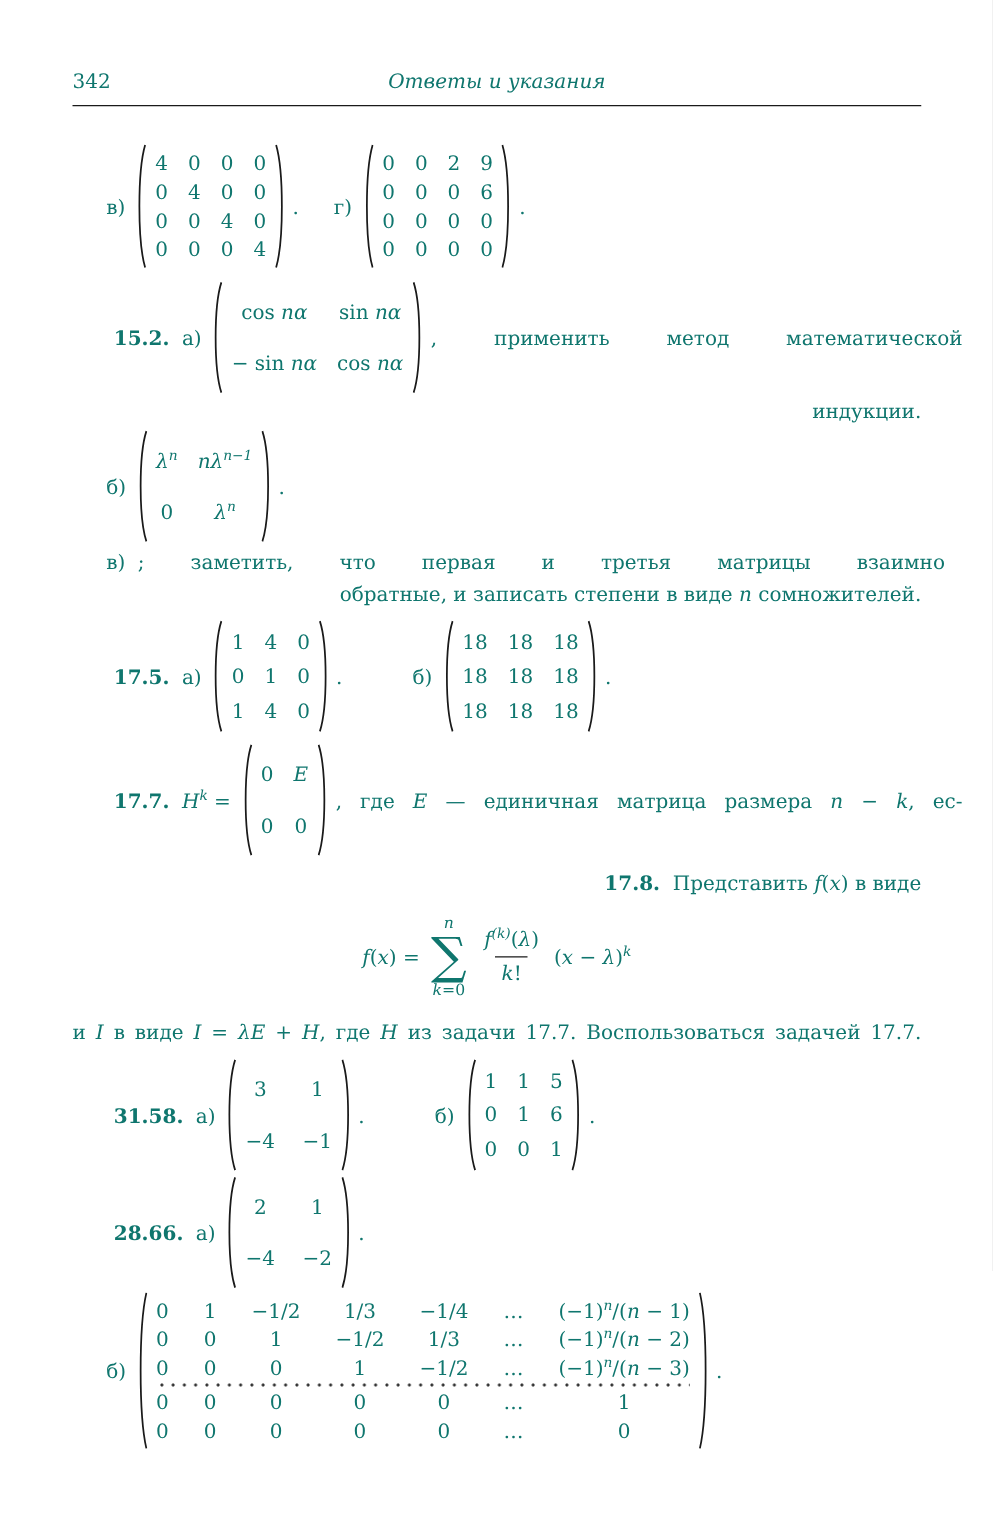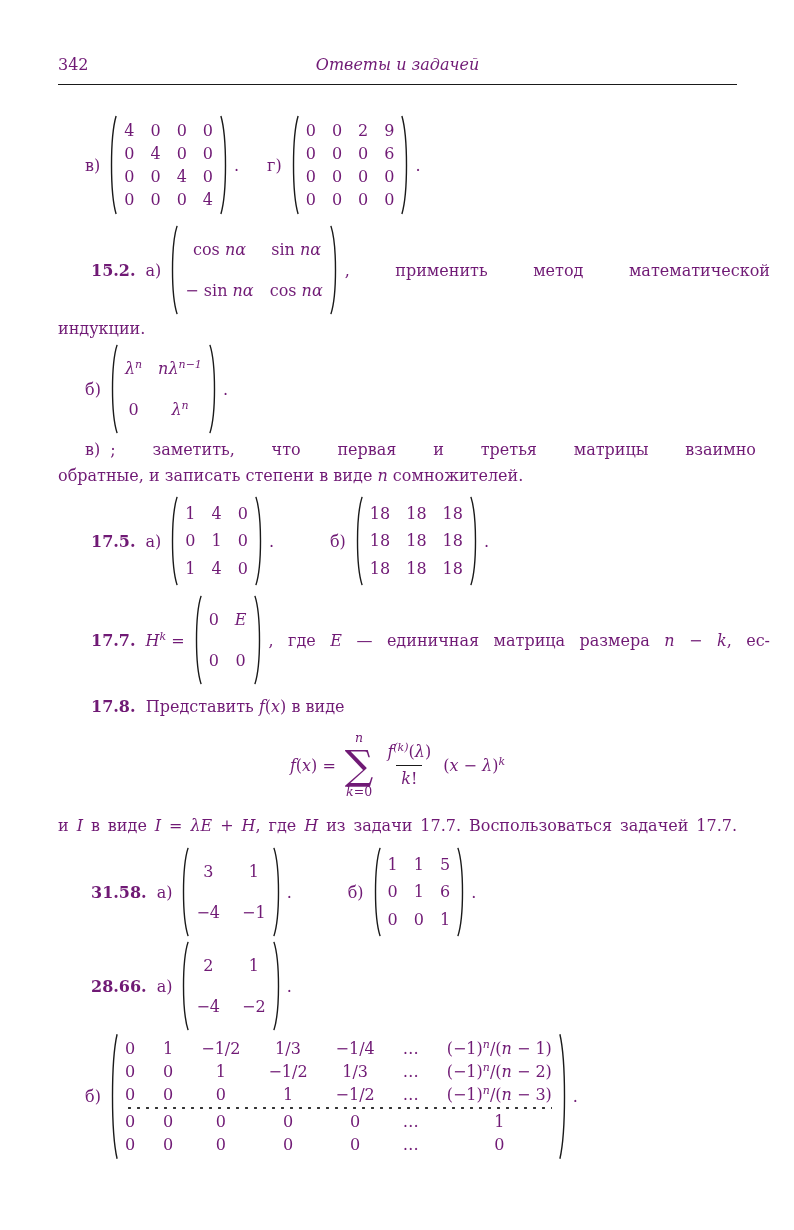--- a/index.html
+++ b/index.html
@@ -1,25 +1,25 @@
 <!DOCTYPE html>
 <html><head>
 <meta charset="utf-8">
 <style>
   html,body{margin:0;padding:0;background:#e8e8e8;}
-  .page{width:794px;height:1230px;box-sizing:border-box;background:#ffffff;color:#701a75;
+  .page{width:794px;height:1230px;box-sizing:border-box;background:#ffffff;color:#0f766e;
         font-family:"DejaVu Serif","DejaVu Sans",serif;font-size:16px;line-height:25px;
         padding:52px 57px 0 58px;overflow:hidden;margin:0 auto;position:relative;}
   
   .page-header{display:grid;grid-template-columns:1fr auto 1fr;align-items:baseline;}
   .pnum{justify-self:start;}
   .ptitle{font-style:italic;justify-self:center;}
   .rule{border-top:1.6px solid #1a1a1a;margin-top:7px;}
   
-  .para{margin:0;}
+  .para{margin:0;text-align:right;}
   .ind{text-indent:33px;}
   .jl{text-align:justify;text-align-last:justify;}
   .bnum{font-weight:700;}
   .plabel{margin:0 6px 0 8px;}
   
   .prow{display:flex;align-items:center;width:100%;}
   .prow .bnum{margin-right:2px;}
   .pad33{padding-left:33px;}
   .pad19{padding-left:19px;}
   .fill{flex:1 1 auto;text-align:justify;text-align-last:justify;margin-left:4px;}
@@ -58,21 +58,21 @@
   .s-1711a{margin-top:4px;}
   .s-1711b{margin-top:2px;}
 </style>
 </head>
 <body>
 
 <div class="page">
 
   <header class="page-header">
     <span class="pnum">342</span>
-    <span class="ptitle">Ответы и задачей</span>
+    <span class="ptitle">Ответы и указания</span>
     <span></span>
   </header>
   <div class="rule"></div>
 
   <div class="prow pad19 s-b173">
     <span class="plabel">в)</span>
     <span class="matrix">
         <svg viewBox="0 0 10 100" preserveAspectRatio="none" class="paren">
           <path d="M9 1 C2.2 22 2.2 78 9 99" vector-effect="non-scaling-stroke"></path>
         </svg>

